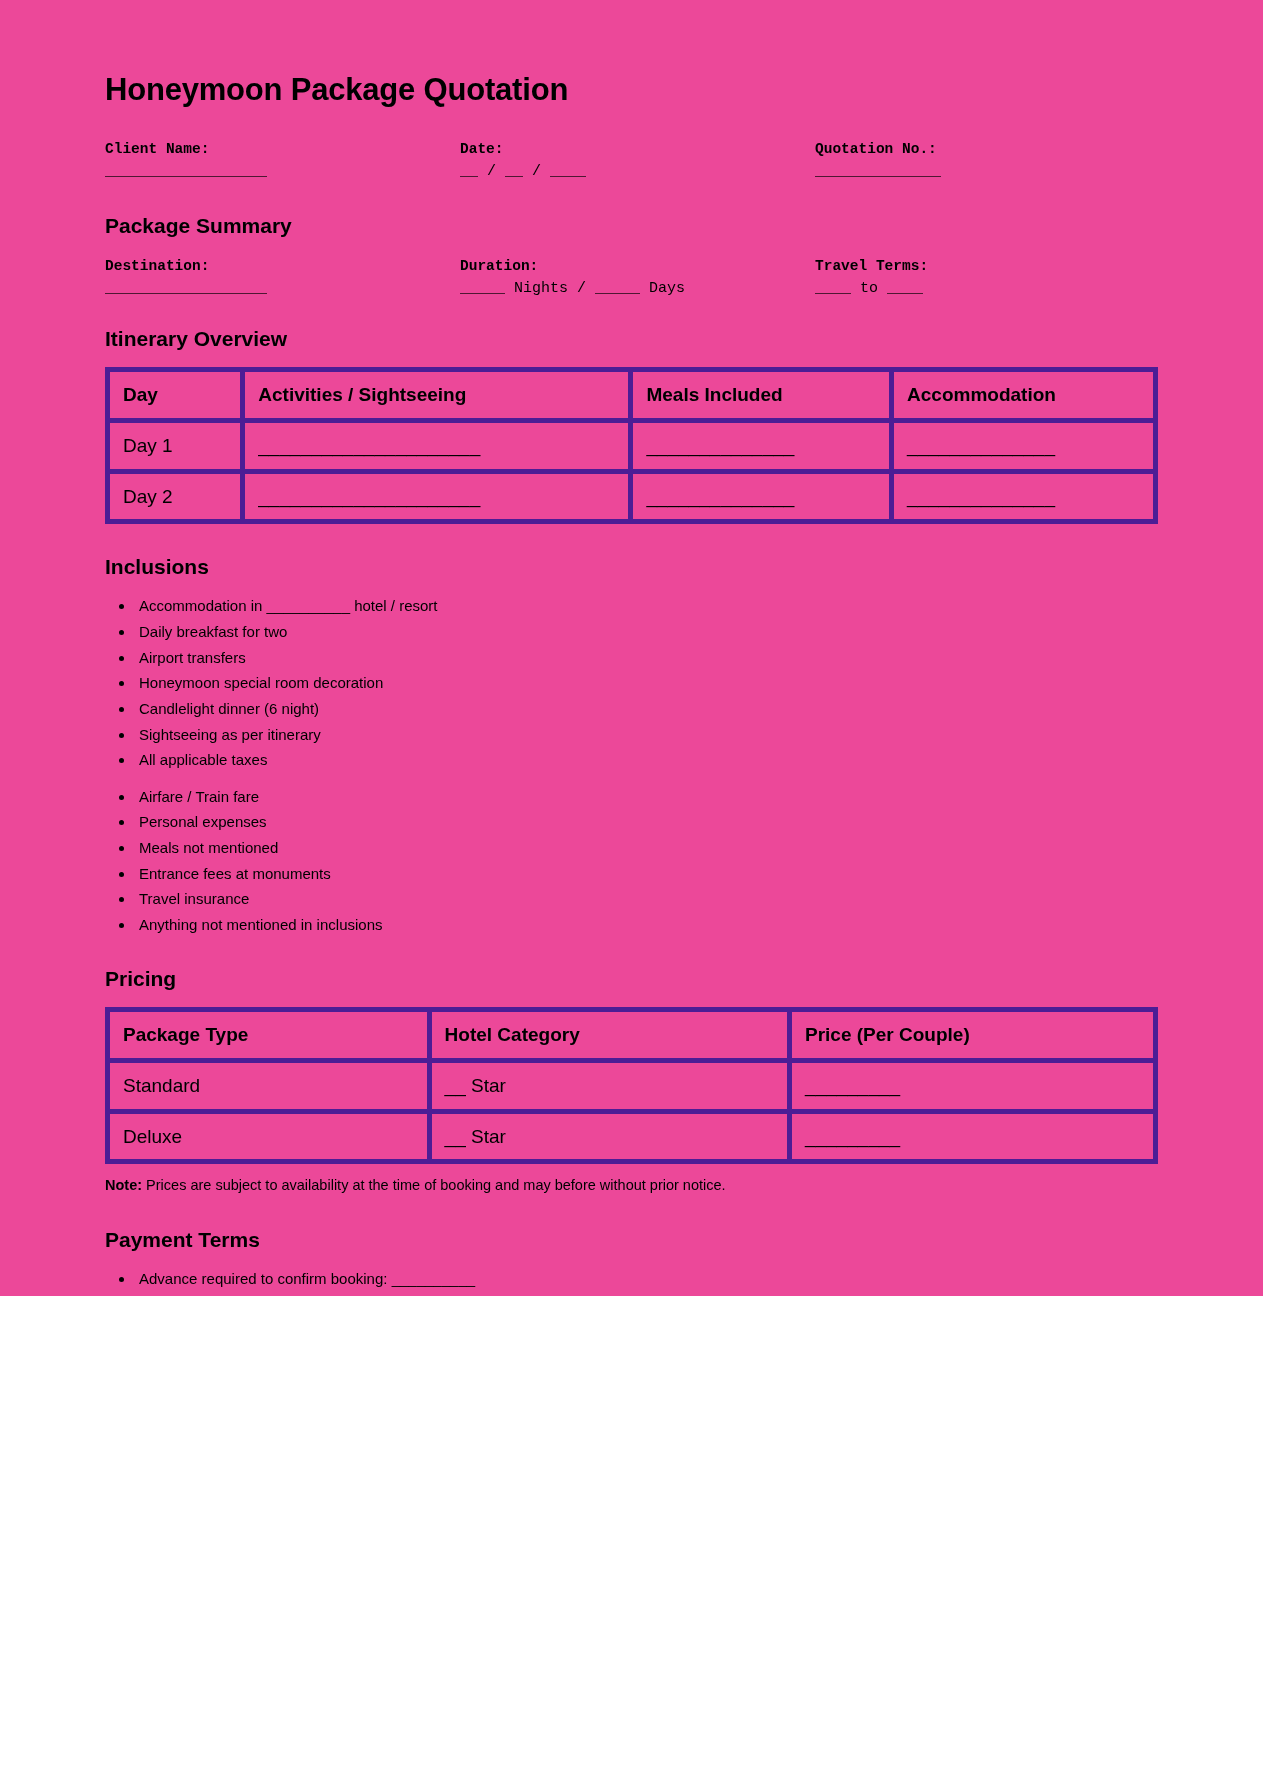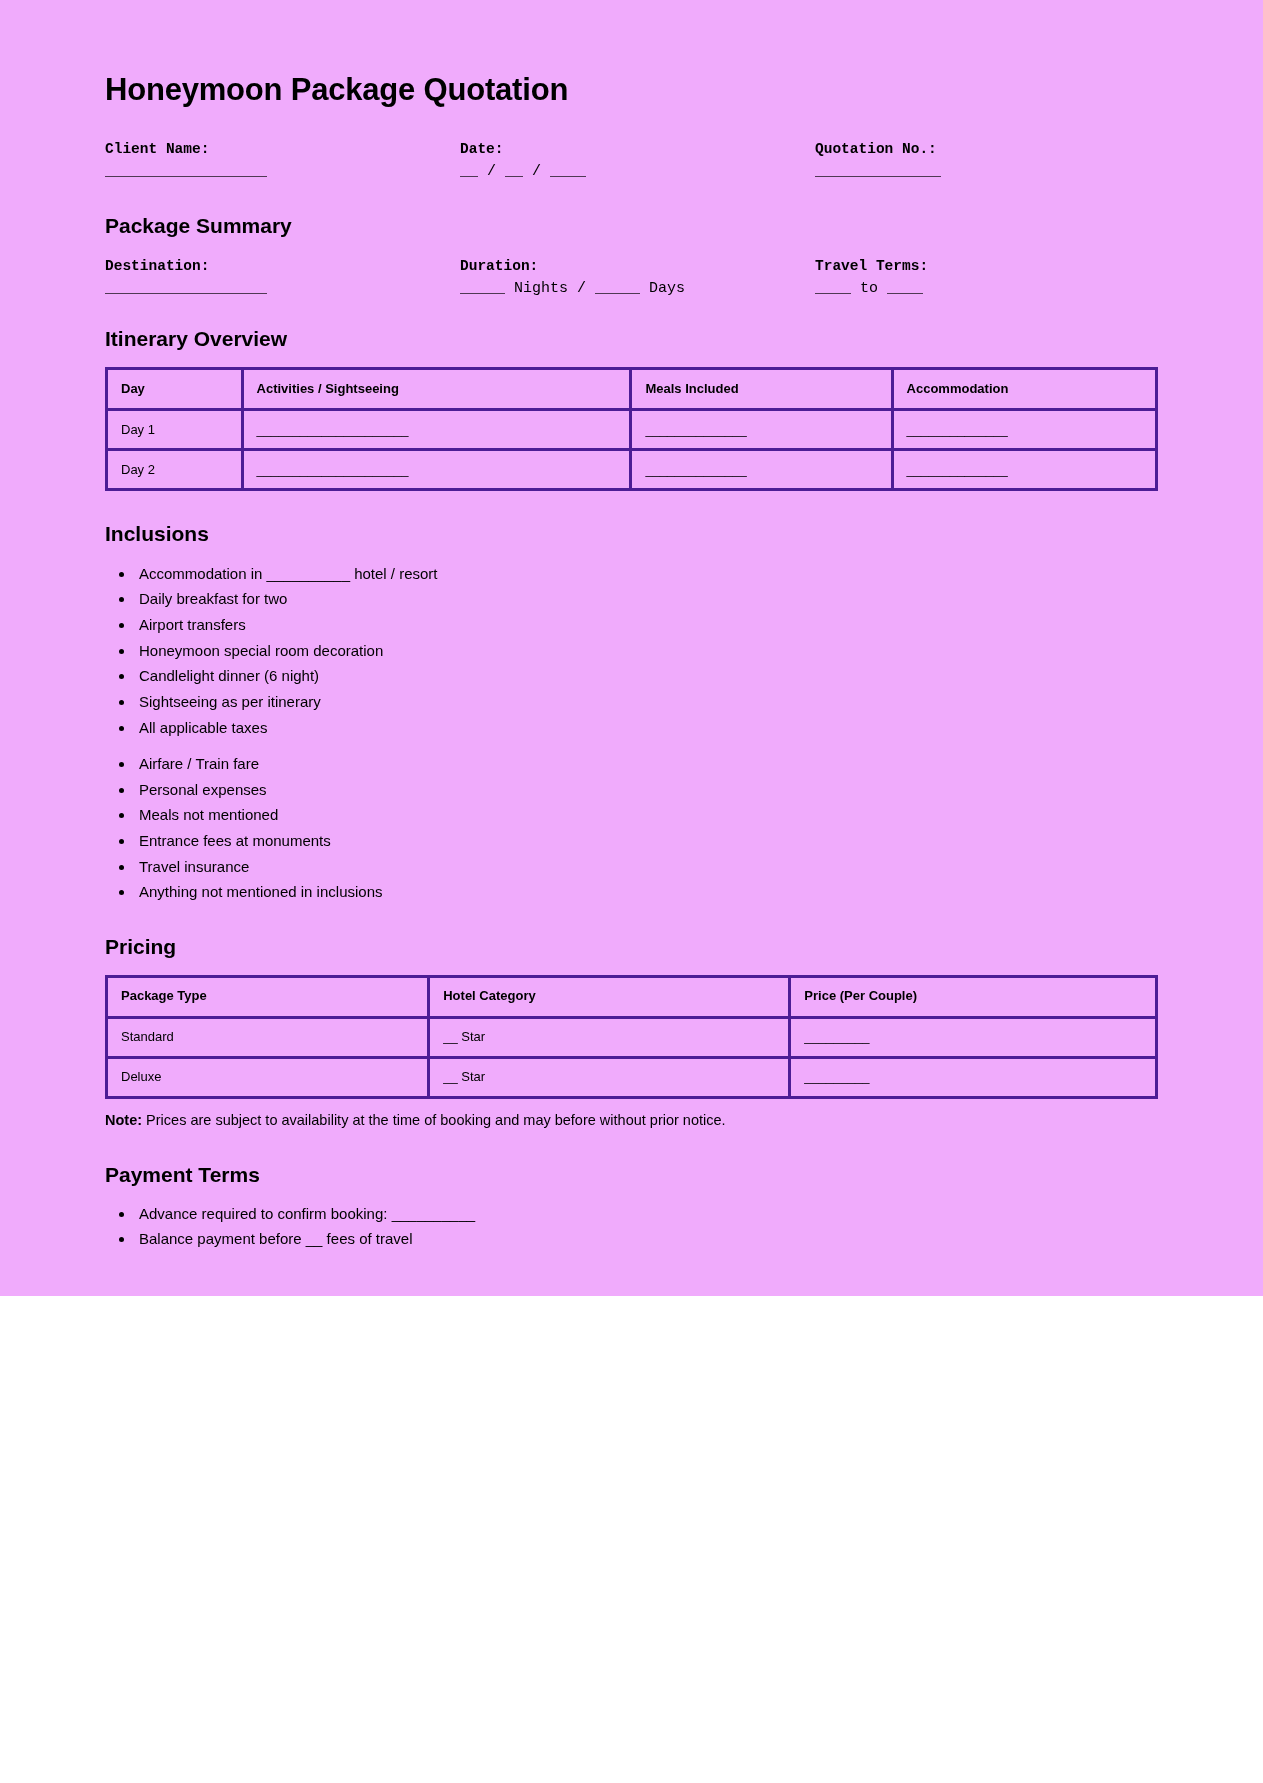--- a/index.html
+++ b/index.html
@@ -19,21 +19,21 @@
   }
 
   
   .page {
     position: absolute;
     left: 0;
     top: 0;
     width: 1263px;
     height: 1296px;
     overflow: hidden;
-    background: #f0abfc;
+    background: #ec4899;
   }
   .page-body {
     padding: 72px 105px 0 105px;
     box-sizing: border-box;
   }
   .page-rest {
     position: absolute;
     left: 0;
     top: 1296px;
     width: 1263px;
@@ -82,25 +82,25 @@
 
   
   table.doc-table {
     width: 100%;
     border-collapse: collapse;
     table-layout: fixed;
     margin: 2px 0 0 0;
   }
   table.doc-table th,
   table.doc-table td {
-    border: 3px solid #4c1d95;
+    border: 5px solid #4c1d95;
     text-align: left;
     vertical-align: middle;
     padding: 9px 13px;
-    font-size: 13px;
+    font-size: 19px;
     line-height: 1.45;
     color: #000;
   }
   table.doc-table th {
     font-weight: 700;
     height: 20px;
   }
   table.doc-table td { height: 19px; }
   .blank-fill {
     font-size: 15px;

